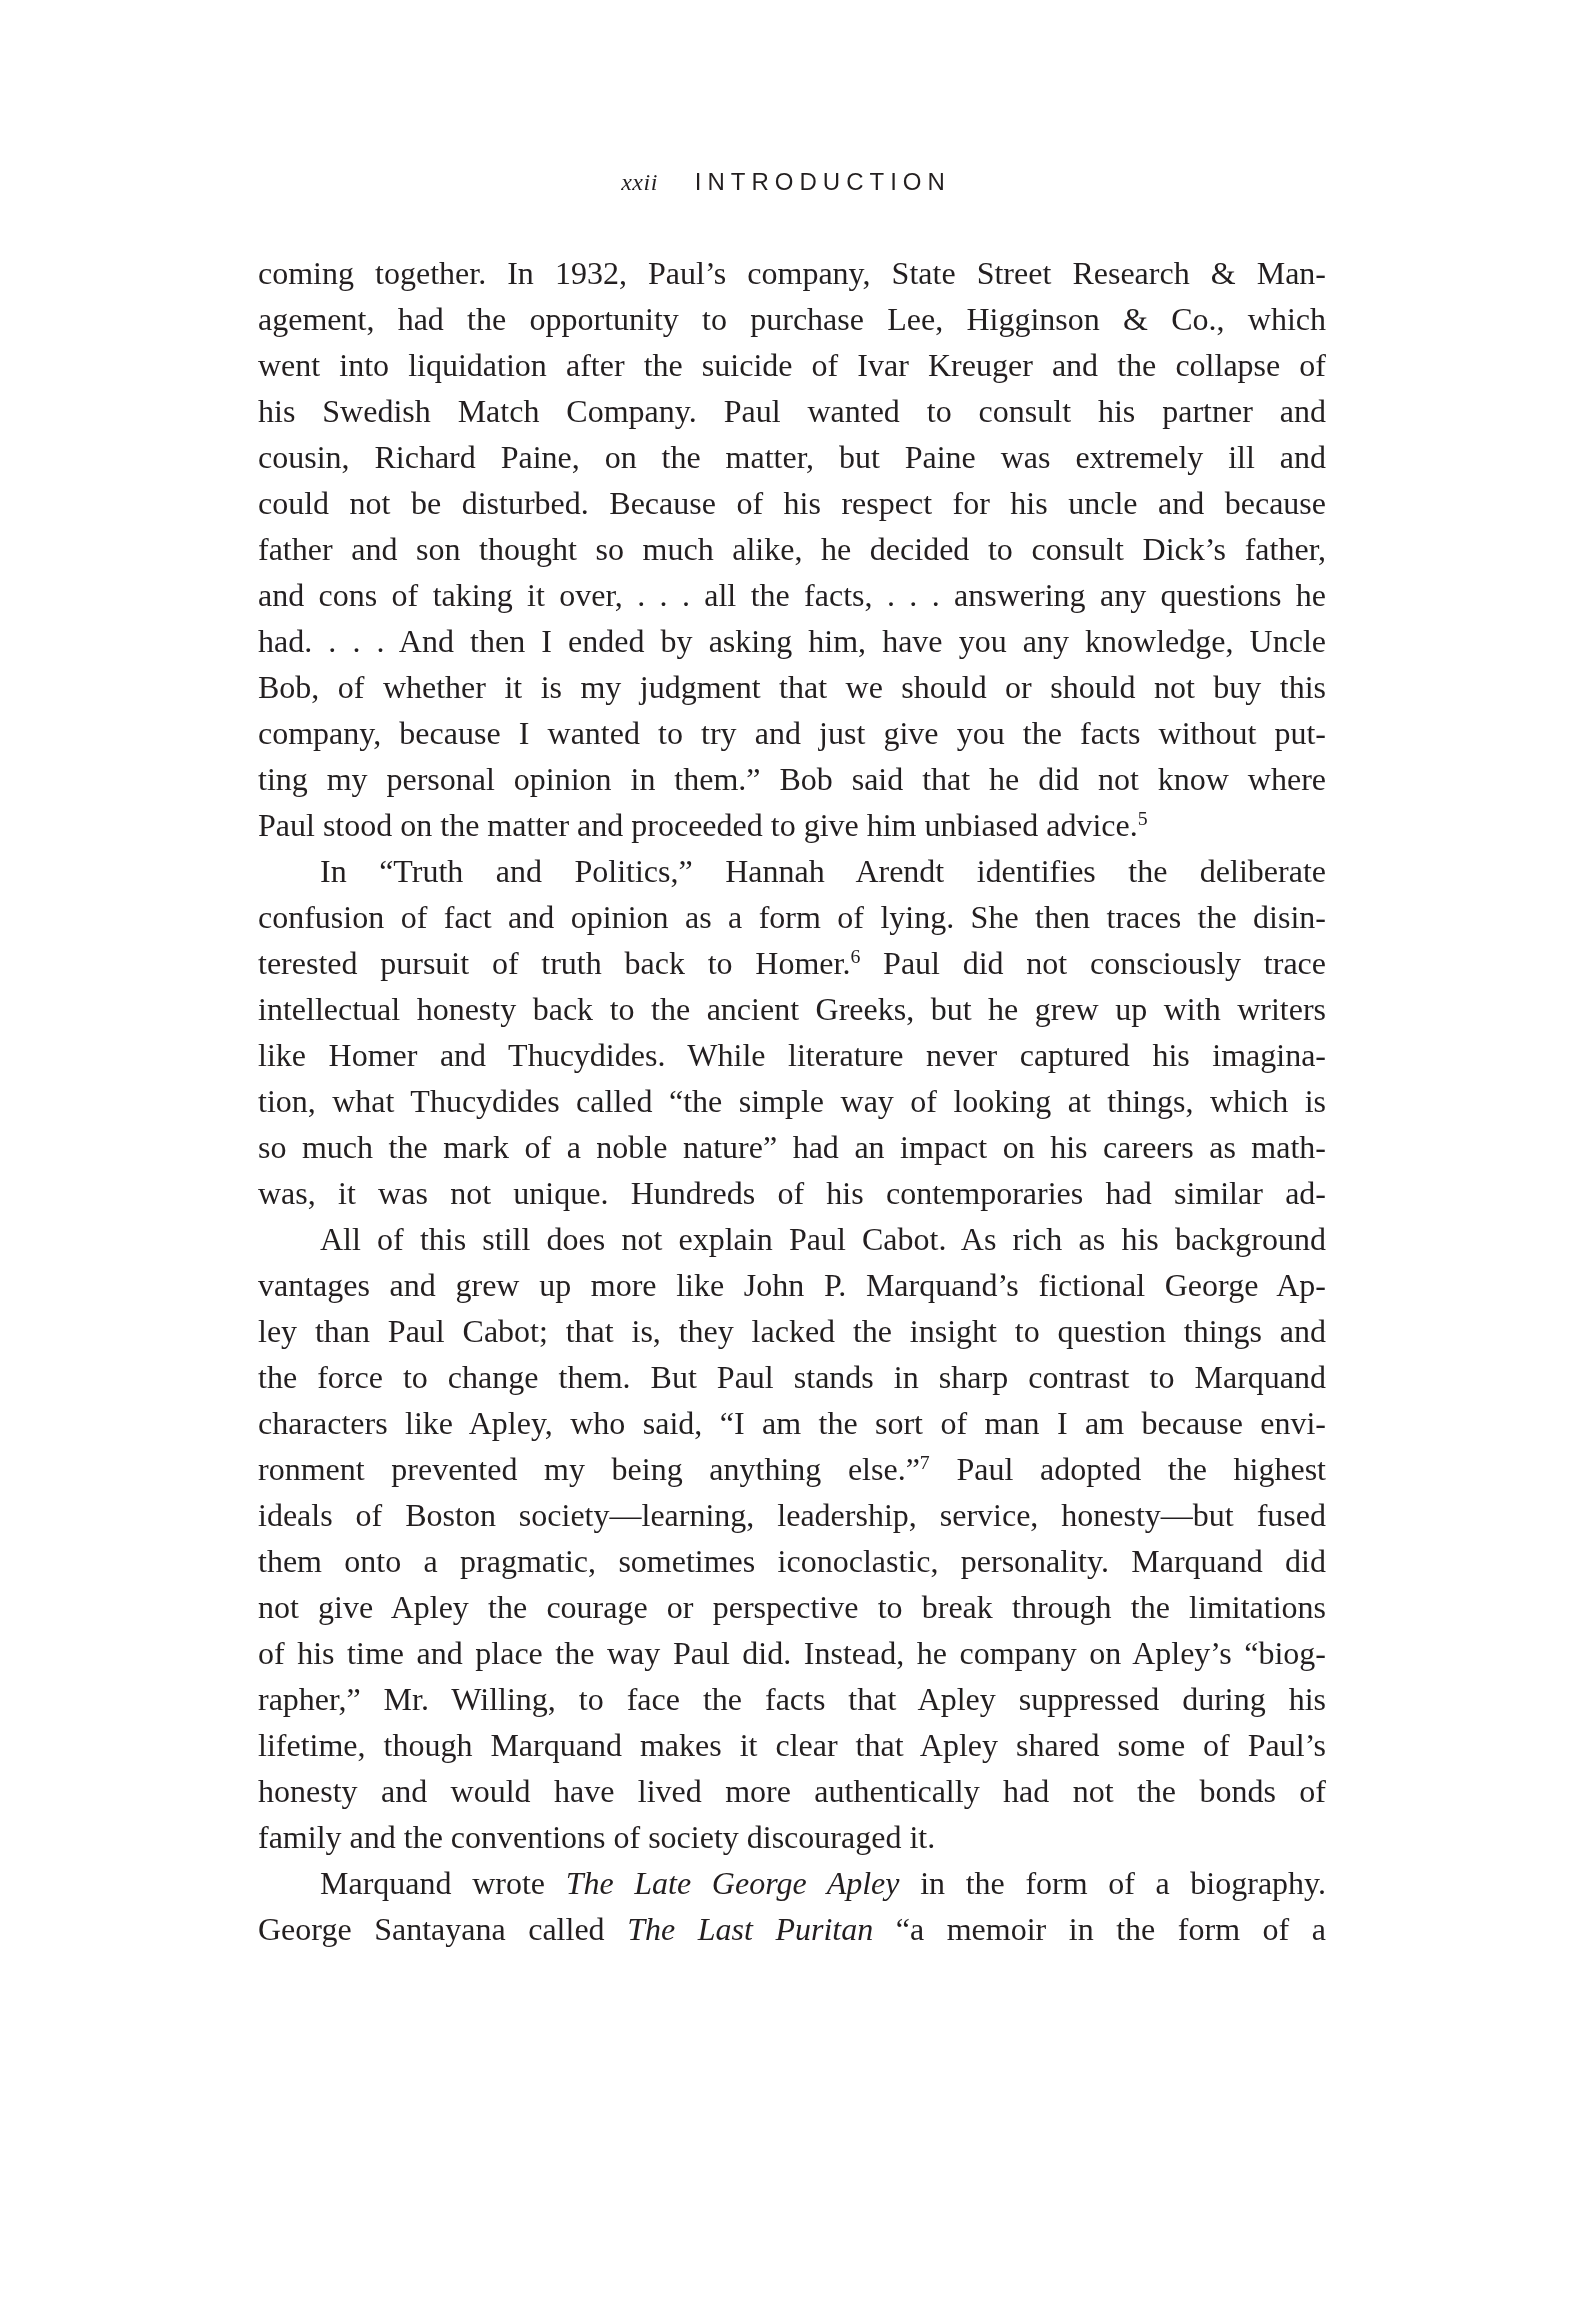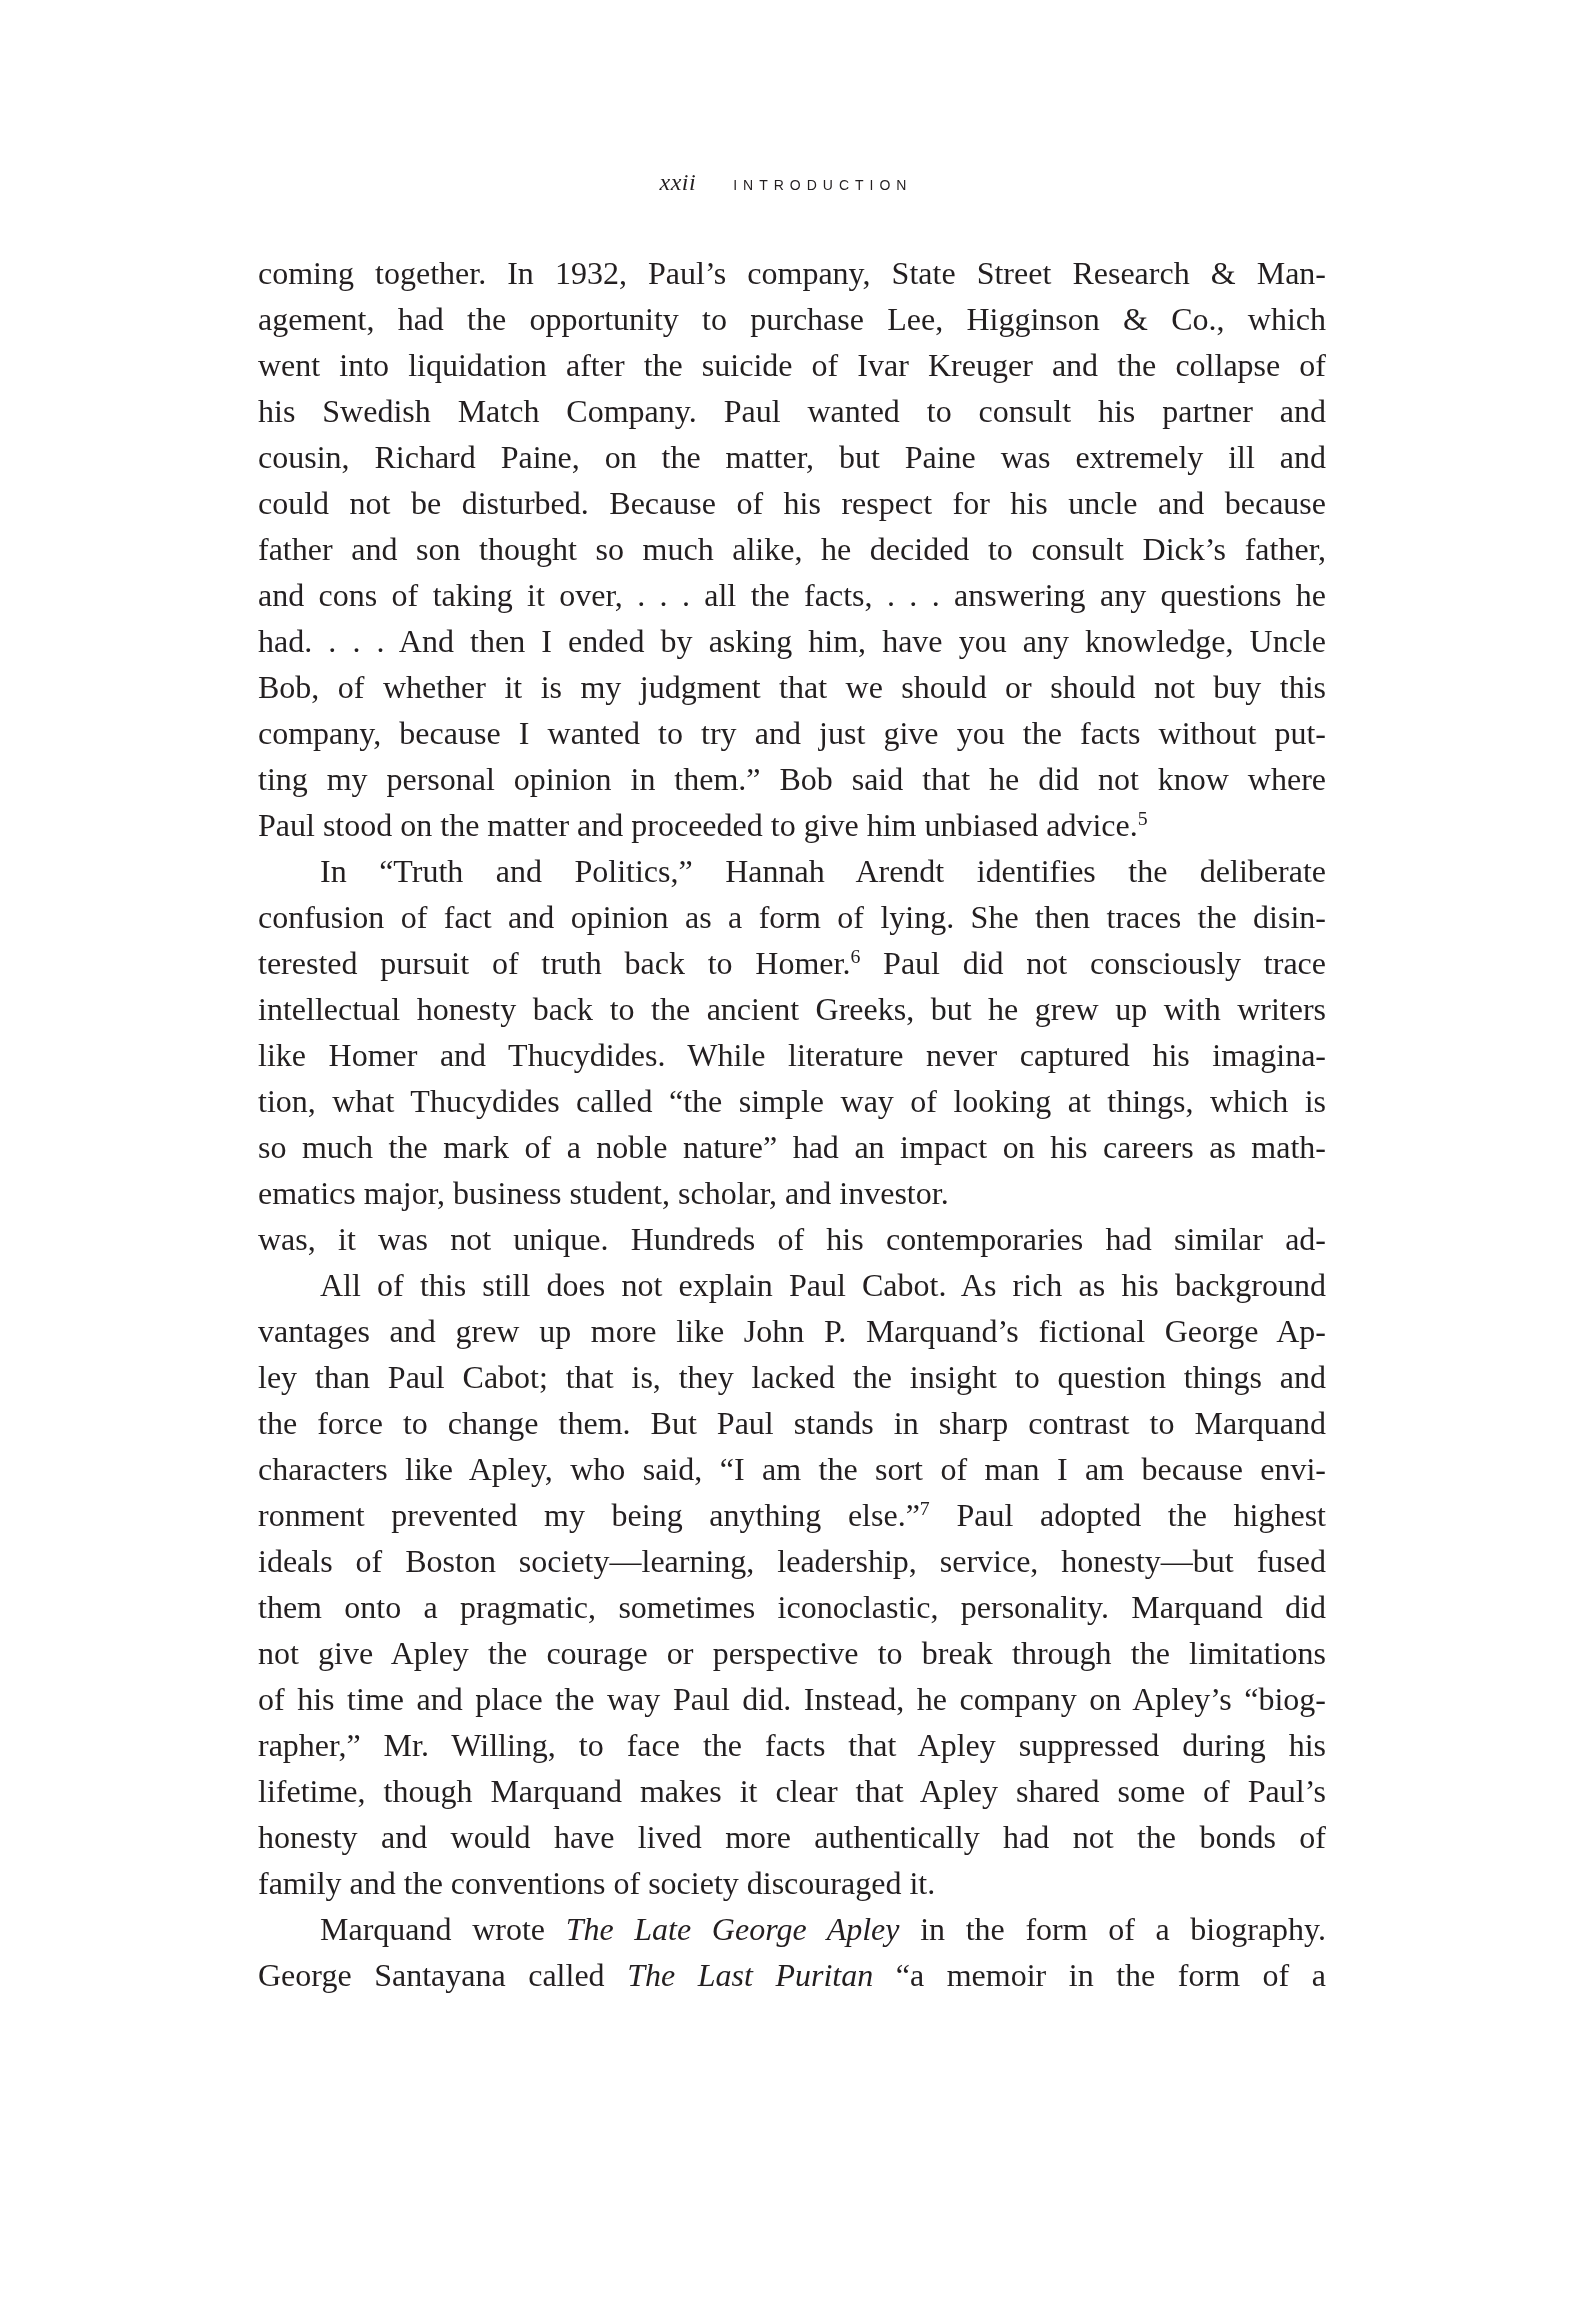--- a/index.html
+++ b/index.html
@@ -25,21 +25,21 @@
     }
     .folio {
       font-family: "Liberation Serif", "DejaVu Serif", serif;
       font-size: 24px;
       letter-spacing: 0.5px;
       vertical-align: baseline;
       font-style: italic;
     }
     .section-title {
       font-family: "Liberation Sans", "DejaVu Sans", sans-serif;
-      font-size: 14px;
+      font-size: 24px;
       letter-spacing: 6px;
       margin-left: 37px;
       vertical-align: baseline;
       font-weight: 400;
     }
     .text-block {
       position: absolute;
       top: 250px;
       left: 258px;
       width: 1068px;
@@ -98,21 +98,20 @@
       <span class="line last" style="text-align-last: left;"><span>Paul stood on the matter and proceeded to give him unbiased advice.</span><sup class="noteref">5</sup></span>
     </p>
     <p class="para">
       <span class="line first-indent"><span>In “Truth and Politics,” Hannah Arendt identifies the deliberate</span></span>
       <span class="line"><span>confusion of fact and opinion as a form of lying. She then traces the disin-</span></span>
       <span class="line"><span>terested pursuit of truth back to Homer.</span><sup class="noteref">6</sup><span> Paul did not consciously trace</span></span>
       <span class="line"><span>intellectual honesty back to the ancient Greeks, but he grew up with writers</span></span>
       <span class="line"><span>like Homer and Thucydides. While literature never captured his imagina-</span></span>
       <span class="line"><span>tion, what Thucydides called “the simple way of looking at things, which is</span></span>
       <span class="line"><span>so much the mark of a noble nature” had an impact on his careers as math-</span></span>
-      <span class="line last" style="text-align-last: left;"><span>ematics major, business student, scholar, and investor.</span></span>
     </p>
     <p class="para">
       <span class="line"><span>was, it was not unique. Hundreds of his contemporaries had similar ad-</span></span>
       <span class="line first-indent"><span>All of this still does not explain Paul Cabot. As rich as his background</span></span>
       <span class="line"><span>vantages and grew up more like John P. Marquand’s fictional George Ap-</span></span>
       <span class="line"><span>ley than Paul Cabot; that is, they lacked the insight to question things and</span></span>
       <span class="line"><span>the force to change them. But Paul stands in sharp contrast to Marquand</span></span>
       <span class="line"><span>characters like Apley, who said, “I am the sort of man I am because envi-</span></span>
       <span class="line"><span>ronment prevented my being anything else.”</span><sup class="noteref">7</sup><span> Paul adopted the highest</span></span>
       <span class="line"><span>ideals of Boston society—learning, leadership, service, honesty—but fused</span></span>

